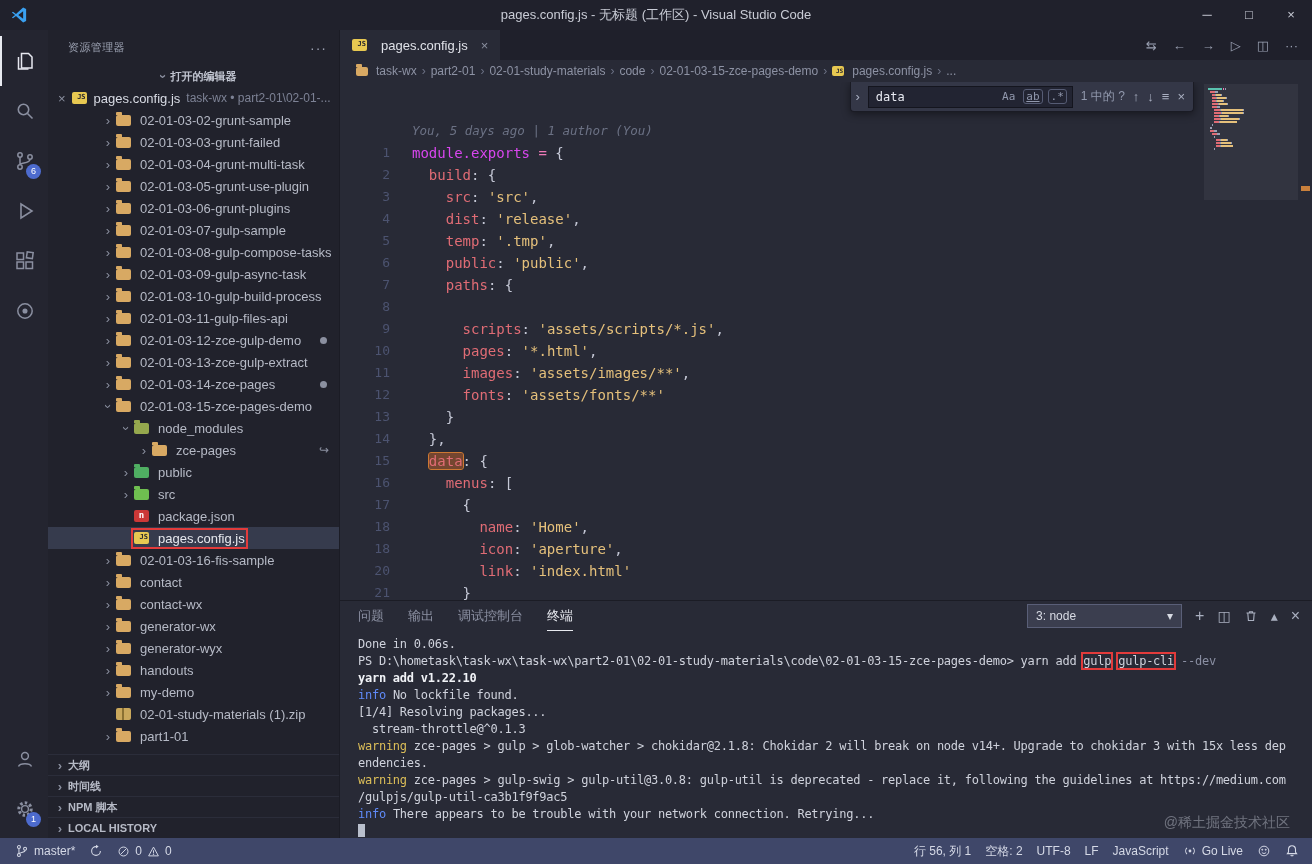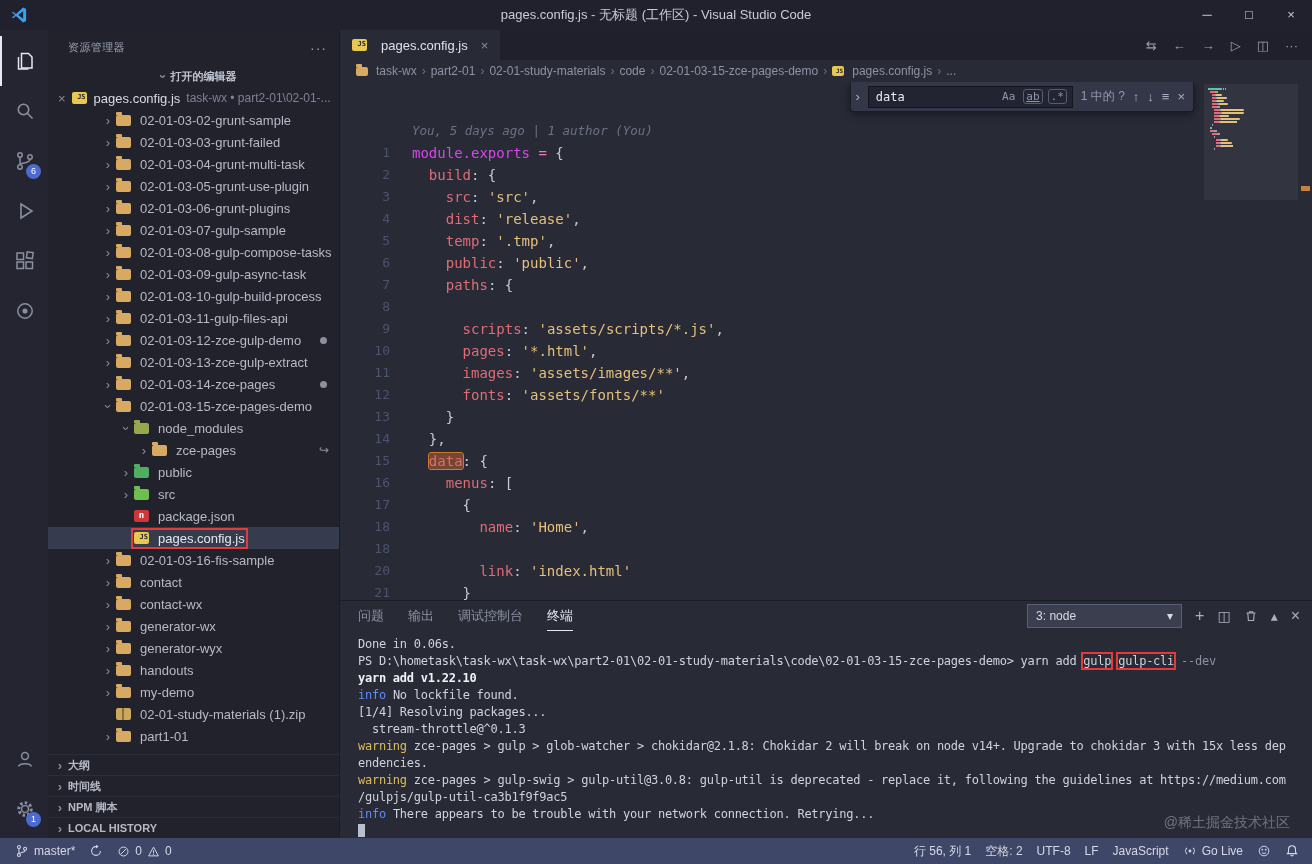--- a/index.html
+++ b/index.html
@@ -581,20 +581,21 @@
             <div class="crow">
               <span class="lnum">17</span>
               <span class="ctext"><span>      {</span></span>
             </div>
             <div class="crow">
               <span class="lnum">18</span>
               <span class="ctext"><span>        </span><span class="tok-pr">name</span><span>: </span><span class="tok-st">'Home'</span><span>,</span></span>
             </div>
             <div class="crow">
               <span class="lnum">18</span>
+              <span class="ctext"><span>        </span><span class="tok-pr">icon</span><span>: </span><span class="tok-st">'aperture'</span><span>,</span></span>
             </div>
             <div class="crow">
               <span class="lnum">20</span>
               <span class="ctext"><span>        </span><span class="tok-pr">link</span><span>: </span><span class="tok-st">'index.html'</span></span>
             </div>
             <div class="crow">
               <span class="lnum">21</span>
               <span class="ctext"><span>      }</span></span>
             </div>
           </div>

